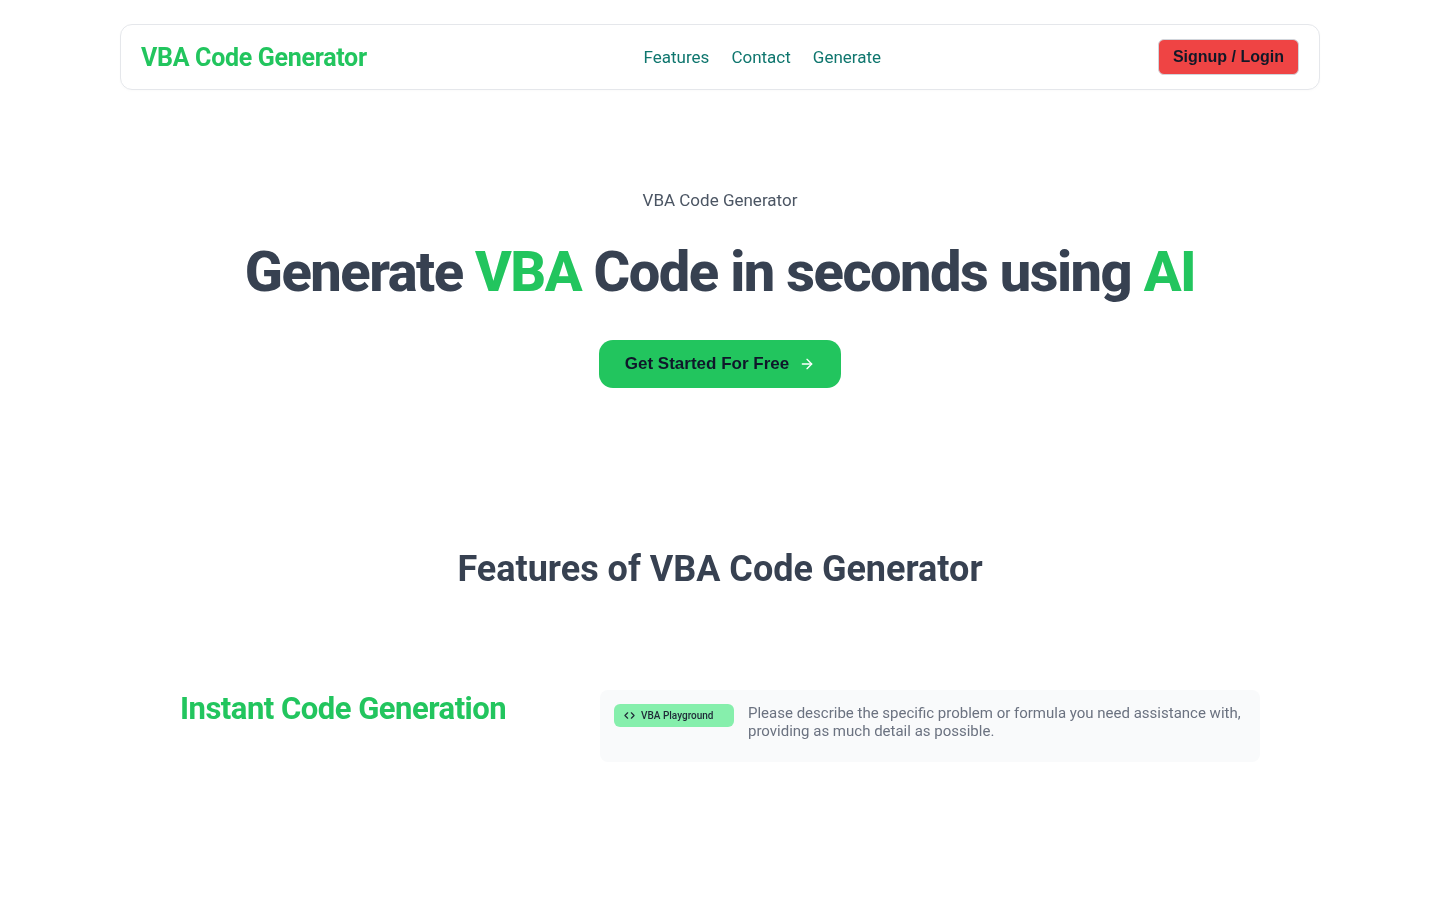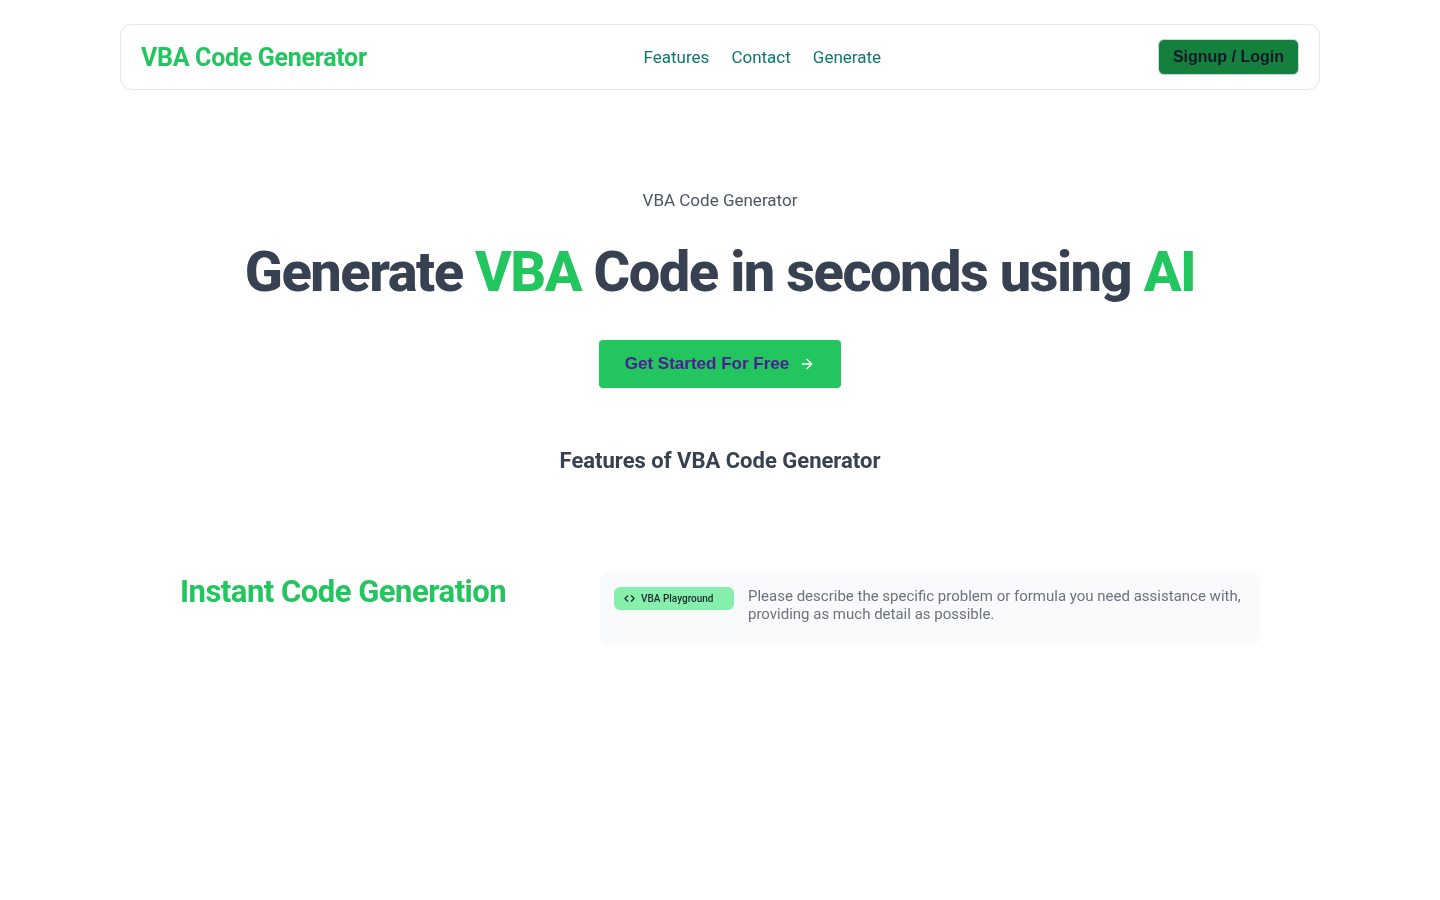--- a/index.html
+++ b/index.html
@@ -41,21 +41,21 @@
     }
     
     .nav-link {
       color: #0f766e;
       font-size: 17px;
       font-weight: 400;
       cursor: pointer;
     }
     
     .signup-btn {
-      background: #15803d;
+      background: #ef4444;
       border: 1px solid #d1d5db;
       border-radius: 6px;
       padding: 8px 14px;
       font-size: 16px;
       font-weight: 600;
       color: #111827;
       cursor: pointer;
     }
     
     .hero {
@@ -87,39 +87,40 @@
       font-size: 18px;
       color: #4b5563;
       margin-bottom: 55px;
     }
     
     .cta-button {
       display: inline-flex;
       align-items: center;
       gap: 10px;
       background: #22c55e;
-      color: #4c1d95;
+      color: #0f172a;
       font-size: 17px;
       font-weight: 600;
       padding: 14px 26px;
       border: none;
-      border-radius: 4px;
+      border-radius: 14px;
       cursor: pointer;
     }
     
     .arrow-icon {
       display: inline-flex;
       align-items: center;
     }
     
     .features-heading {
       text-align: center;
-      font-size: 22px;
+      font-size: 36px;
       font-weight: 700;
       color: #374151;
+      margin-top: 100px;
     }
     
     .feature-section {
       display: flex;
       gap: 40px;
       padding: 100px 180px 0 180px;
       align-items: flex-start;
     }
     
     .feature-text {

